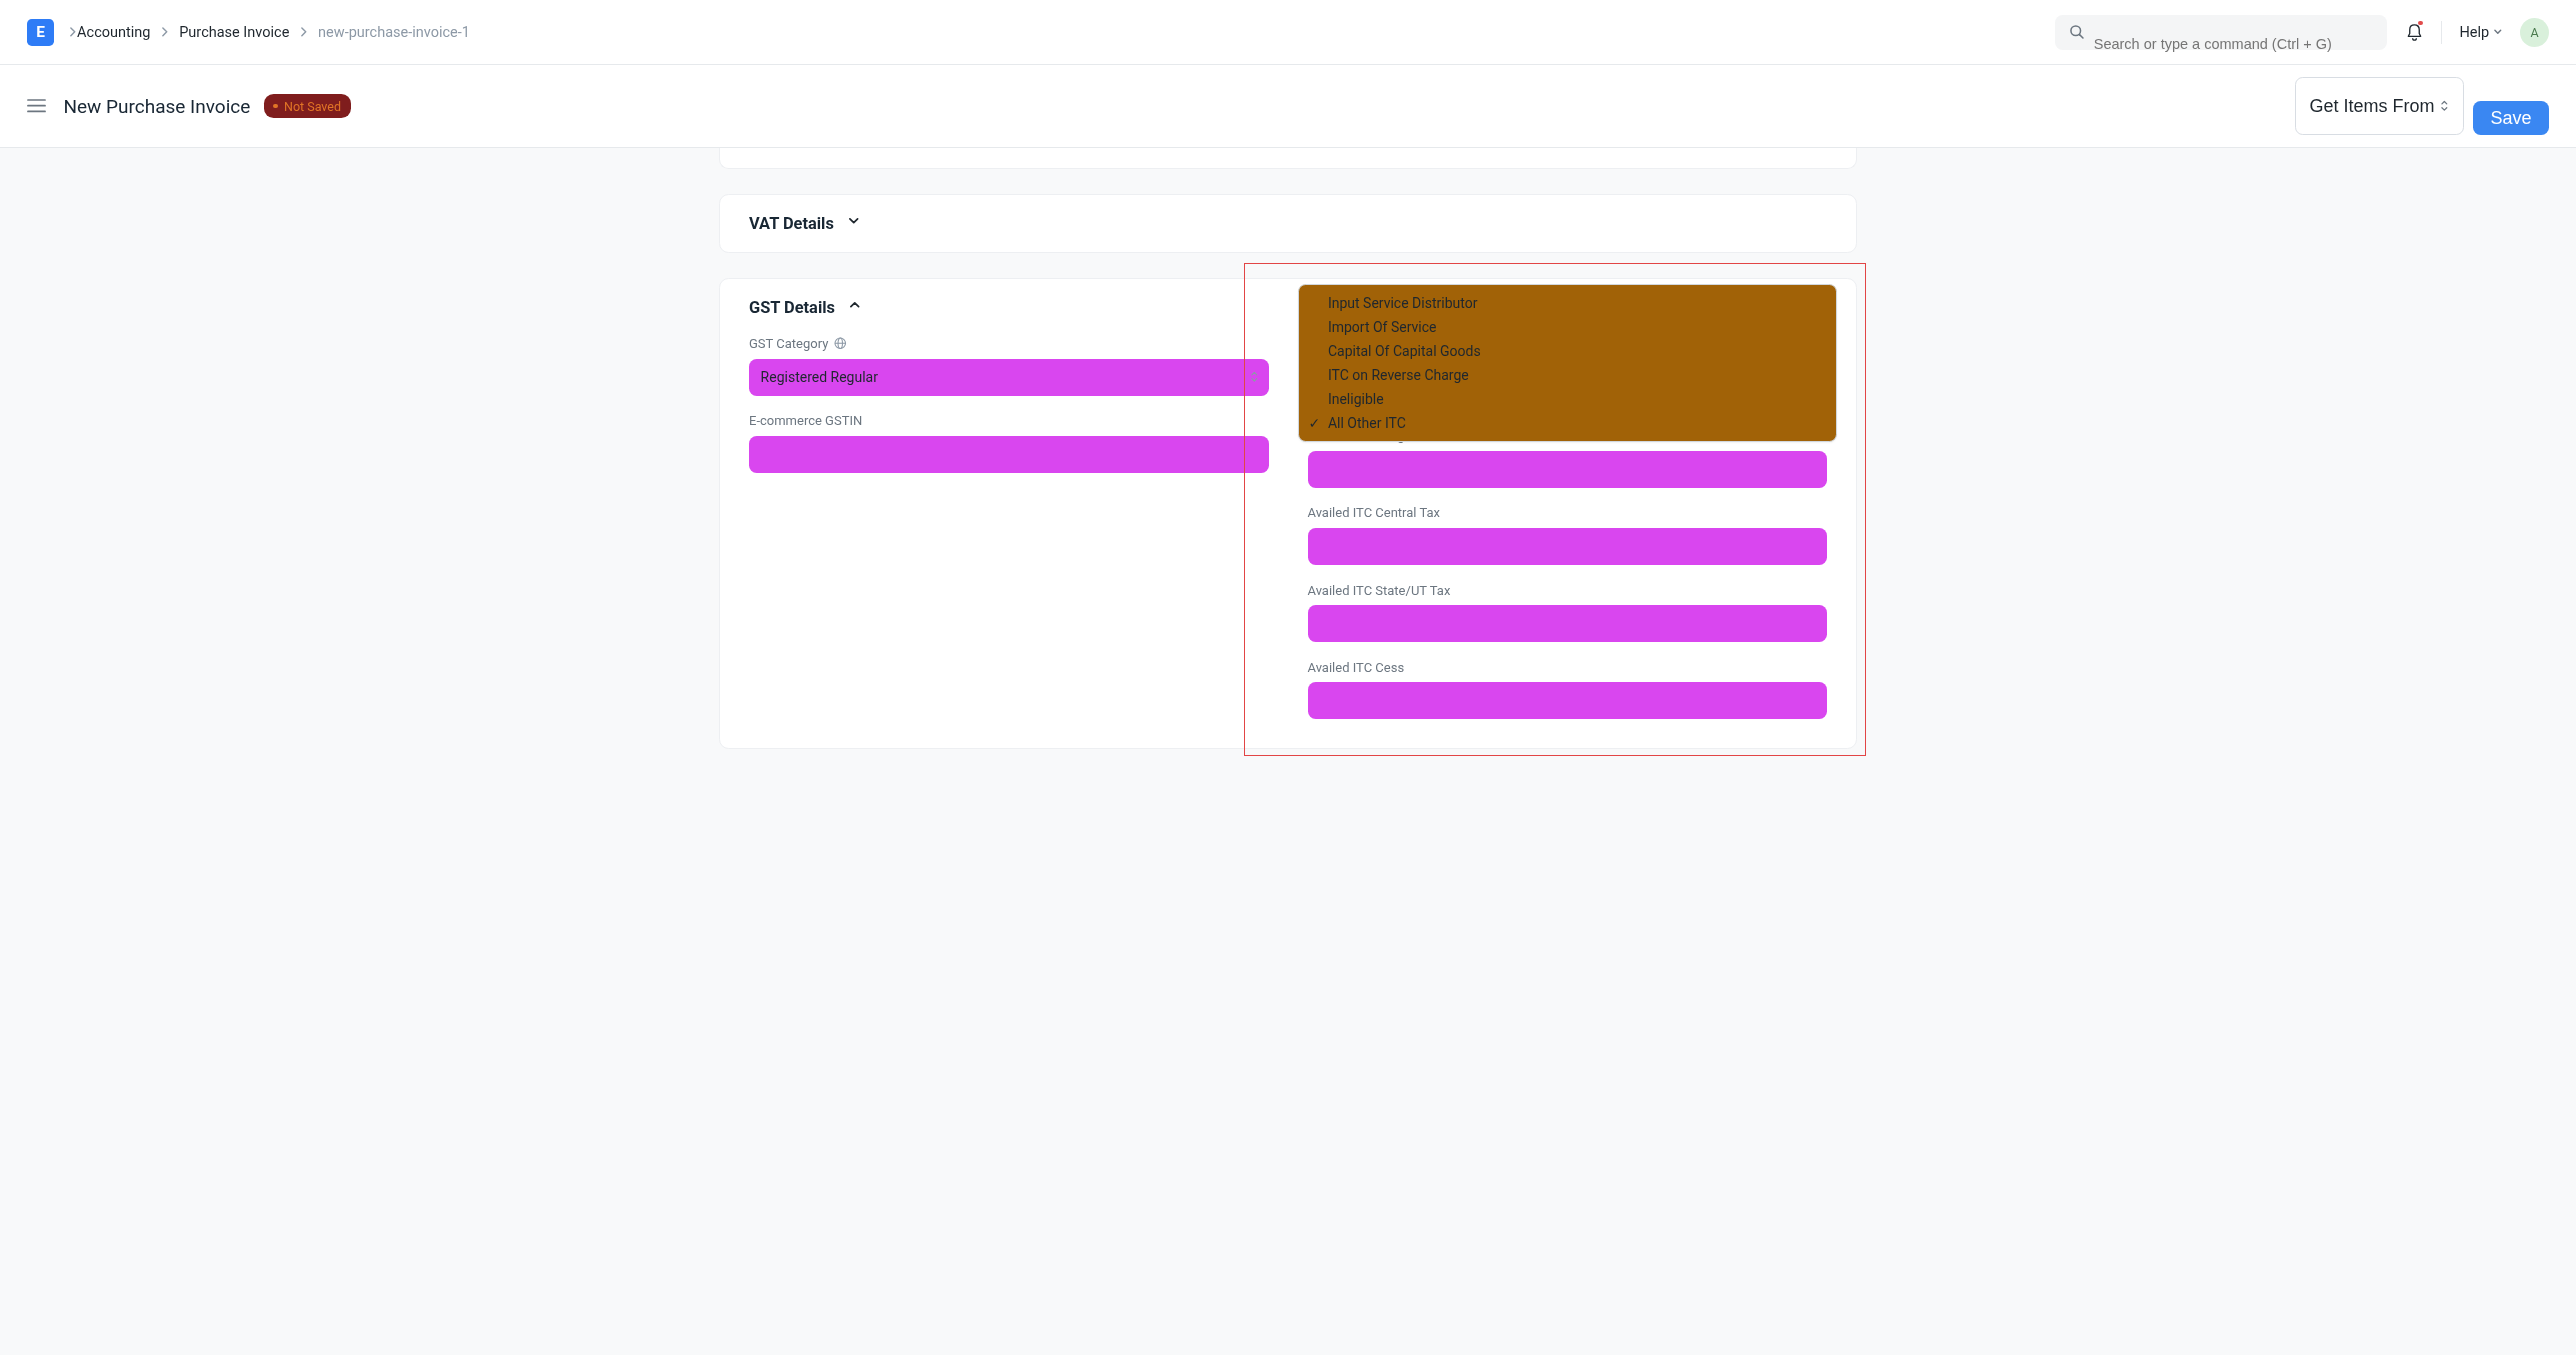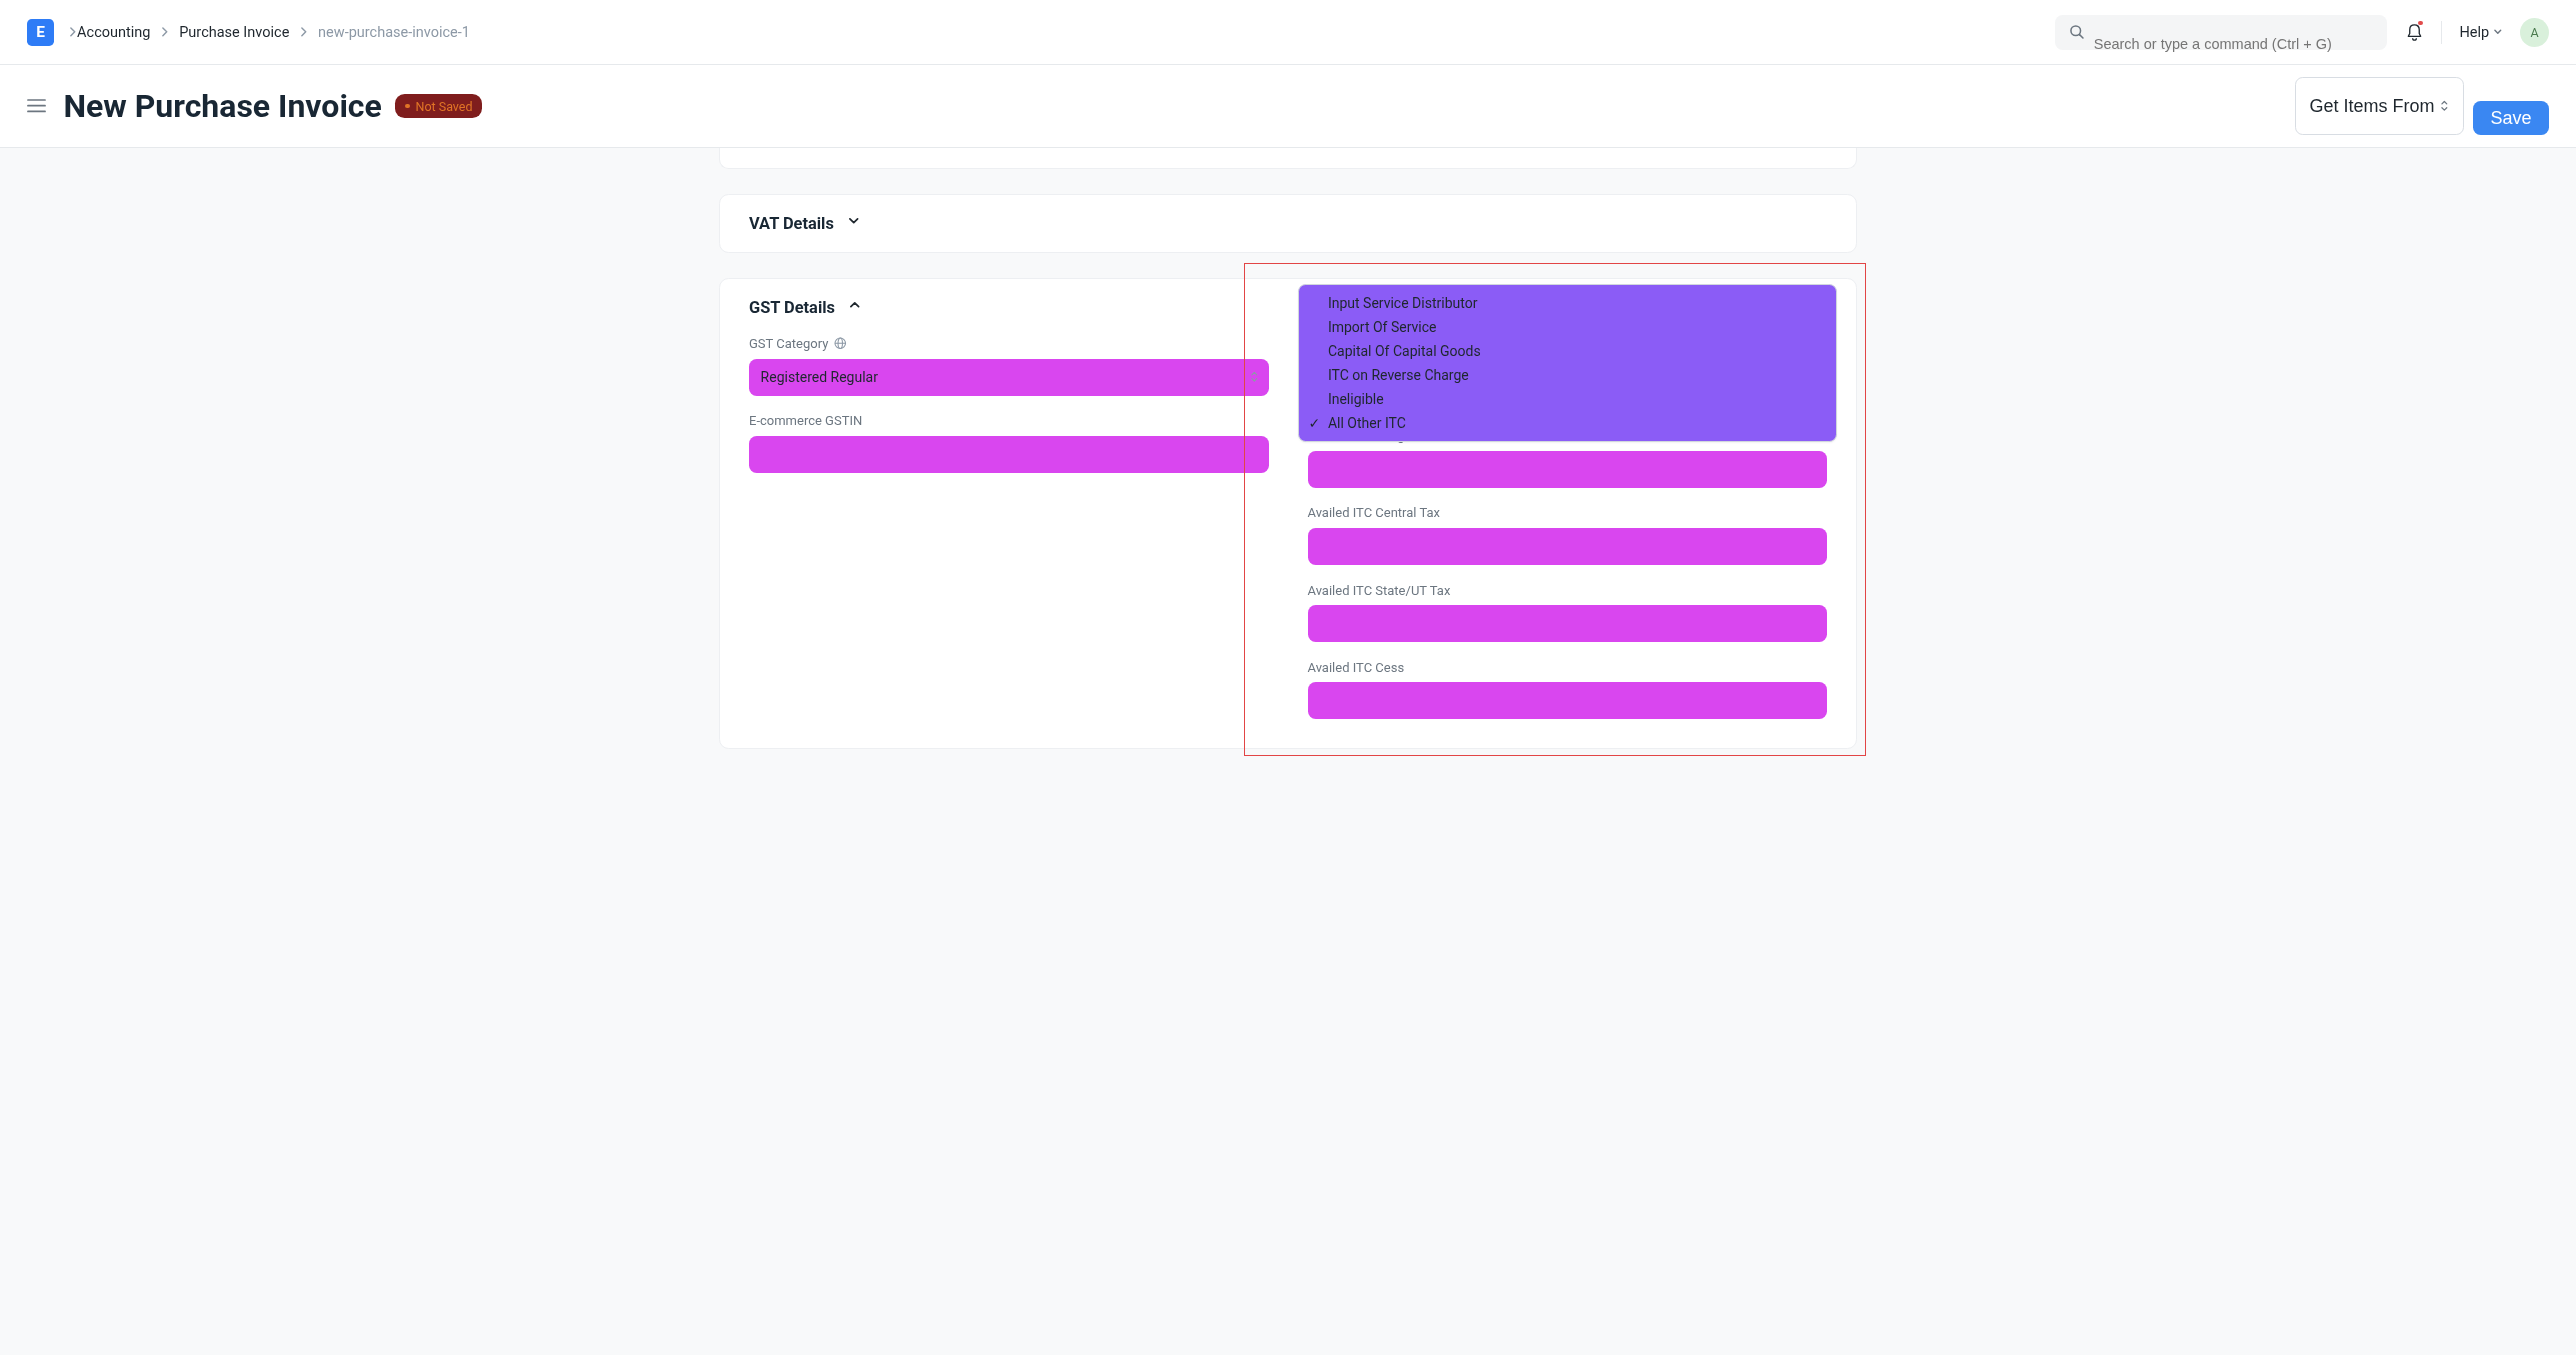--- a/index.html
+++ b/index.html
@@ -105,22 +105,22 @@
   border-bottom: 1px solid #e6e9ec;
   display: flex;
   align-items: center;
   padding: 0 27px;
 }
 .hamburger {
   margin-right: 17.4px;
   color: #6c7680;
 }
 .page-title {
-  font-size: 32px;
-  font-weight: 700;
+  font-size: 19px;
+  font-weight: 400;
   color: #192734;
   margin-right: 13.5px;
 }
 .badge {
   background: #7f1d1d;
   color: #e07426;
   font-size: 12.5px;
   padding: 4.8px 9.6px;
   border-radius: 9.6px;
   display: flex;
@@ -228,21 +228,21 @@
   right: 9.6px;
   color: #8d99a6;
 }
 .highlight-box {
   position: absolute;
   border: 1.9px solid #e24545;
   pointer-events: none;
 }
 .dropdown {
   position: absolute;
-  background: #8b5cf6;
+  background: #a16207;
   border: 1px solid #d1d7dd;
   border-radius: 7.7px;
   box-shadow: 0 1px 1.9px rgba(0,0,0,0.05);
   padding: 5.8px 0;
   z-index: 10;
 }
 .dropdown-item {
   padding: 1.9px 19px 1.9px 29px;
   font-size: 14px;
   color: #1f272e;

